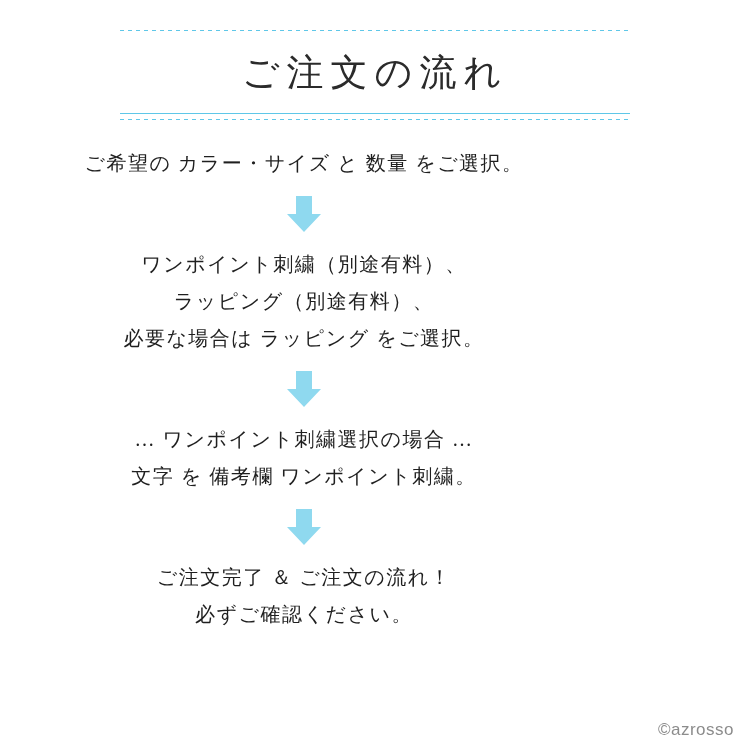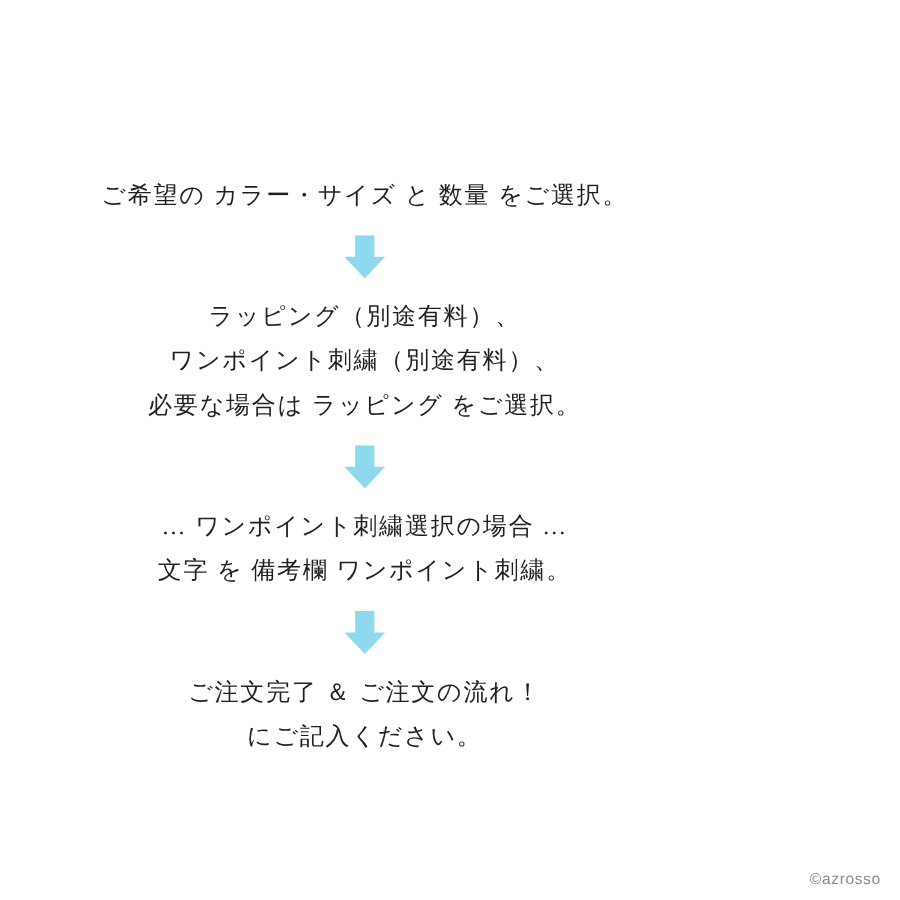--- a/index.html
+++ b/index.html
@@ -88,49 +88,56 @@
     display: block;
   }
   .sp-a { height: 14px; }
   .sp-b { height: 14px; }
 
   
   .credit {
     position: absolute;
     right: 16px;
     bottom: 10px;
-    font-size: 13px;
+    font-size: 17px;
     color: #8c8c8c;
     font-family: "Liberation Sans", sans-serif;
     letter-spacing: 0.5px;
   }
 </style>
 </head>
 <body>
 
 <div class="page">
 
+  <div class="header">
+    <div class="rule rule-dashed"></div>
+    <h1 class="title">ご注文の流れ</h1>
+    <div class="rule rule-solid"></div>
+    <div class="header-gap"></div>
+    <div class="rule rule-dashed"></div>
+  </div>
 
   <div class="flow">
 
     <div class="step">
       <div class="line">ご希望の カラー・サイズ と 数量 をご選択。</div>
     </div>
 
     <div class="sp-a"></div>
     <div class="arrow-wrap">
       <svg class="arrow" viewBox="0 0 34 36">
         <polygon points="9,0 25,0 25,18 34,18 17,36 0,18 9,18" fill="#8fd9ef"></polygon>
       </svg>
     </div>
     <div class="sp-b"></div>
 
     <div class="step">
+      <div class="line">ワンポイント刺繍（別途有料）、</div>
       <div class="line">ラッピング（別途有料）、</div>
-      <div class="line">ワンポイント刺繍（別途有料）、</div>
       <div class="line">必要な場合は ラッピング をご選択。</div>
     </div>
 
     <div class="sp-a"></div>
     <div class="arrow-wrap">
       <svg class="arrow" viewBox="0 0 34 36">
         <polygon points="9,0 25,0 25,18 34,18 17,36 0,18 9,18" fill="#8fd9ef"></polygon>
       </svg>
     </div>
     <div class="sp-b"></div>
@@ -143,20 +150,20 @@
     <div class="sp-a"></div>
     <div class="arrow-wrap">
       <svg class="arrow" viewBox="0 0 34 36">
         <polygon points="9,0 25,0 25,18 34,18 17,36 0,18 9,18" fill="#8fd9ef"></polygon>
       </svg>
     </div>
     <div class="sp-b"></div>
 
     <div class="step">
       <div class="line">ご注文完了 ＆ ご注文の流れ！</div>
-      <div class="line">にご記入ください。</div>
+      <div class="line">必ずご確認ください。</div>
     </div>
 
   </div>
 
   <div class="credit">©azrosso</div>
 
 </div>
 
 </body></html>

